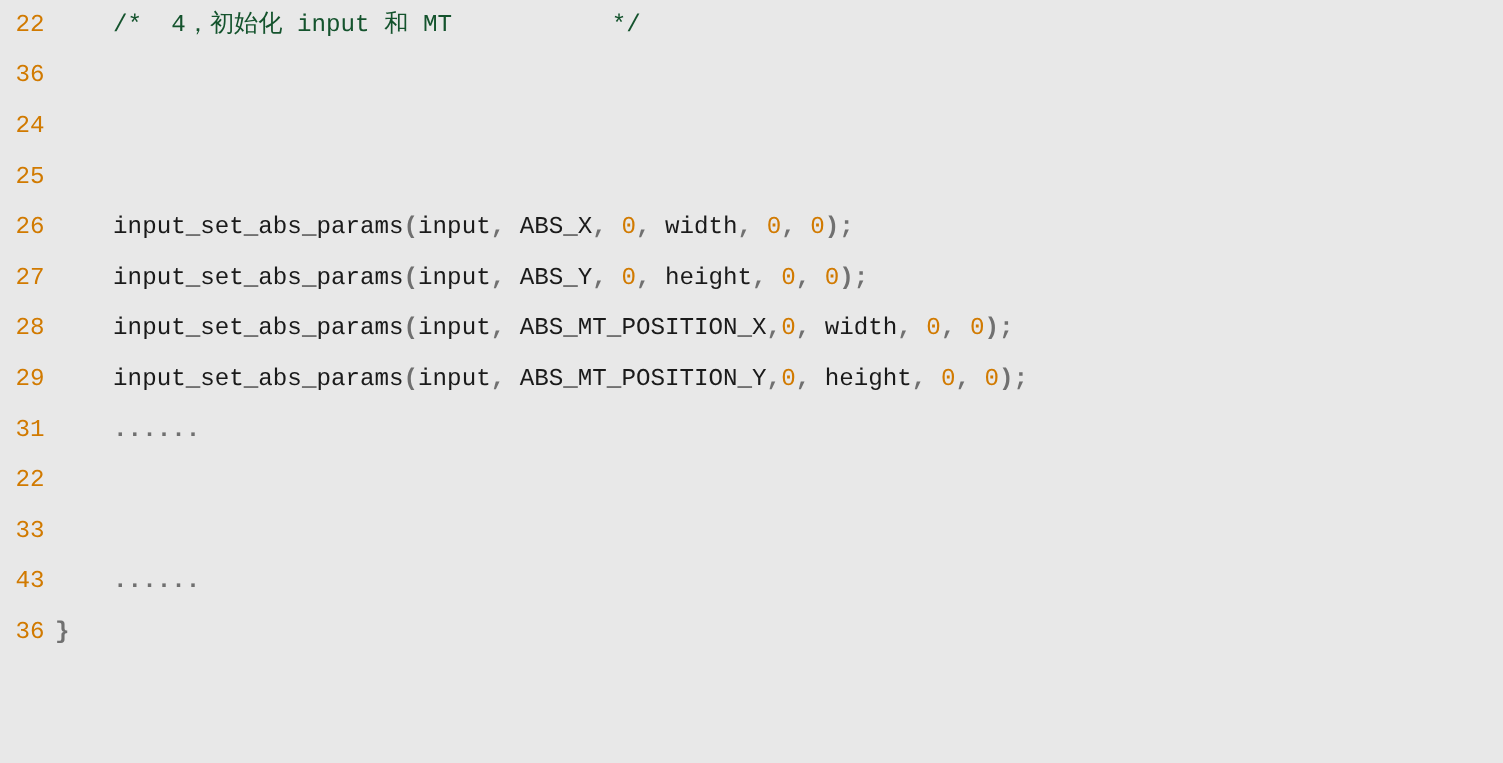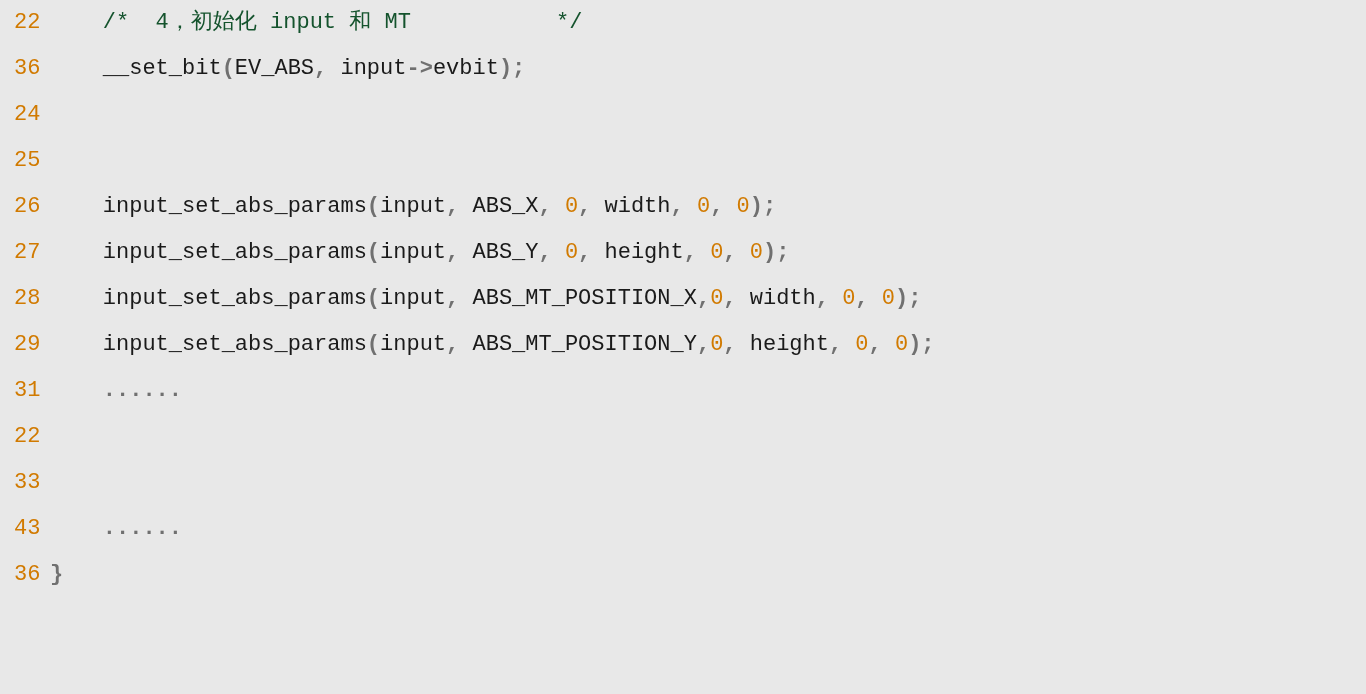--- a/index.html
+++ b/index.html
@@ -39,21 +39,21 @@
   .c-op      { color: #707070; font-weight: bold; }
   .c-num     { color: #d17a00; }
   .c-dots    { color: #707070; font-weight: bold; }
   .c-brace   { color: #707070; font-weight: bold; }
 </style>
 </head>
 <body>
 
 <div class="code-container" id="code-container">
     <div class="code-line"><span class="gutter">22</span><span class="code"><span class="c-comment">    /*  4，初始化 input 和 MT           */</span></span></div>
-    <div class="code-line"><span class="gutter">36</span><span class="code"><span class="c-ident">    __set_bit</span><span class="c-punct">(</span><span class="c-ident">EV_ABS</span><span class="c-punct">, </span><span class="c-ident">input</span><span class="c-op">-&gt;</span><span class="c-ident">evbit</span><span class="c-punct">);</span></span></div>
+    <div class="code-line"><span class="gutter">36</span></div>
     <div class="code-line"><span class="gutter">24</span></div>
     <div class="code-line"><span class="gutter">25</span><span class="code"><span class="c-ident"> </span></span></div>
     <div class="code-line"><span class="gutter">26</span><span class="code"><span class="c-ident">    input_set_abs_params</span><span class="c-punct">(</span><span class="c-ident">input</span><span class="c-punct">, </span><span class="c-ident">ABS_X</span><span class="c-punct">, </span><span class="c-num">0</span><span class="c-punct">, </span><span class="c-ident">width</span><span class="c-punct">, </span><span class="c-num">0</span><span class="c-punct">, </span><span class="c-num">0</span><span class="c-punct">);</span></span></div>
     <div class="code-line"><span class="gutter">27</span><span class="code"><span class="c-ident">    input_set_abs_params</span><span class="c-punct">(</span><span class="c-ident">input</span><span class="c-punct">, </span><span class="c-ident">ABS_Y</span><span class="c-punct">, </span><span class="c-num">0</span><span class="c-punct">, </span><span class="c-ident">height</span><span class="c-punct">, </span><span class="c-num">0</span><span class="c-punct">, </span><span class="c-num">0</span><span class="c-punct">);</span></span></div>
     <div class="code-line"><span class="gutter">28</span><span class="code"><span class="c-ident">    input_set_abs_params</span><span class="c-punct">(</span><span class="c-ident">input</span><span class="c-punct">, </span><span class="c-ident">ABS_MT_POSITION_X</span><span class="c-punct">,</span><span class="c-num">0</span><span class="c-punct">, </span><span class="c-ident">width</span><span class="c-punct">, </span><span class="c-num">0</span><span class="c-punct">, </span><span class="c-num">0</span><span class="c-punct">);</span></span></div>
     <div class="code-line"><span class="gutter">29</span><span class="code"><span class="c-ident">    input_set_abs_params</span><span class="c-punct">(</span><span class="c-ident">input</span><span class="c-punct">, </span><span class="c-ident">ABS_MT_POSITION_Y</span><span class="c-punct">,</span><span class="c-num">0</span><span class="c-punct">, </span><span class="c-ident">height</span><span class="c-punct">, </span><span class="c-num">0</span><span class="c-punct">, </span><span class="c-num">0</span><span class="c-punct">);</span></span></div>
     <div class="code-line"><span class="gutter">31</span><span class="code"><span class="c-dots">    ......</span></span></div>
     <div class="code-line"><span class="gutter">22</span><span class="code"><span class="c-ident"> </span></span></div>
     <div class="code-line"><span class="gutter">33</span></div>
     <div class="code-line"><span class="gutter">43</span><span class="code"><span class="c-dots">    ......</span></span></div>

